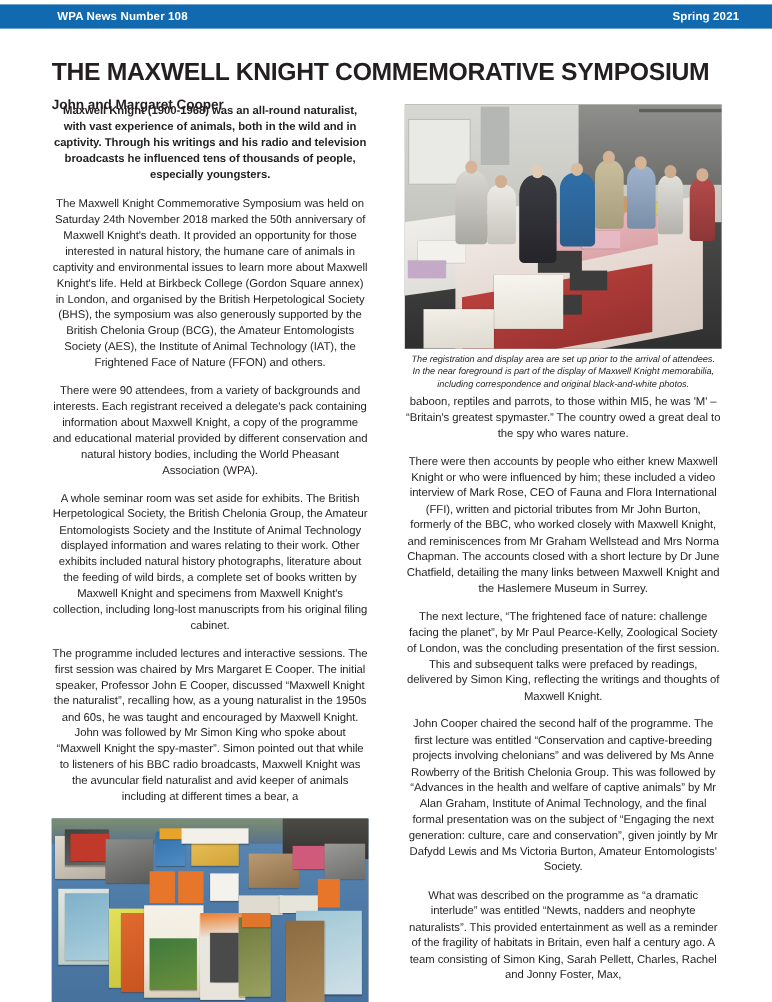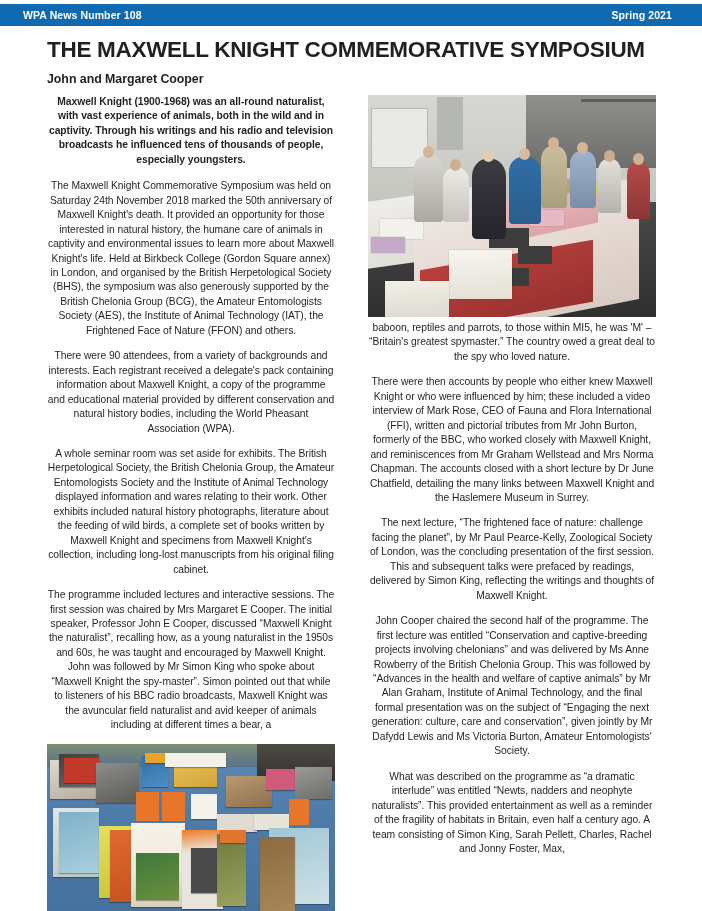--- a/index.html
+++ b/index.html
@@ -28,37 +28,37 @@
     position: absolute;
     left: 0;
     top: 4px;
     width: 702px;
     height: 22px;
     background: #1169b0;
     display: flex;
     align-items: center;
     justify-content: space-between;
     box-sizing: border-box;
-    padding: 0 30px 0 23px;
+    padding: 0 30px 0 52px;
   }
   .running-head .rh-left,
   .running-head .rh-right {
     color: #ffffff;
     font-size: 10.5px;
     font-weight: bold;
     letter-spacing: 0.1px;
     line-height: 1;
     white-space: nowrap;
   }
 
   
   .title-block {
     position: absolute;
     left: 47px;
-    top: 38px;
+    top: 54px;
     width: 610px;
   }
   .article-title {
     font-size: 22.5px;
     font-weight: bold;
     letter-spacing: -0.3px;
     line-height: 1.1;
     margin: 0;
     color: #231f20;
     white-space: nowrap;
@@ -326,23 +326,24 @@
           <div class="p1-person" style="left:70%;top:25%;width:9%;height:26%;background:linear-gradient(180deg,#9fb4cc,#7a8fa7);">
             <div class="p1-head" style="background:#d6b497;"></div>
           </div>
           <div class="p1-person" style="left:80%;top:29%;width:8%;height:24%;background:linear-gradient(180deg,#e2e0da,#b4b2ac);">
             <div class="p1-head" style="background:#cdab8e;"></div>
           </div>
           <div class="p1-person" style="left:90%;top:30%;width:8%;height:26%;background:linear-gradient(180deg,#b54b4b,#8d3636);">
             <div class="p1-head" style="background:#d2b093;"></div>
           </div>
         </div>
+        <figcaption>The registration and display area are set up prior to the arrival of attendees. In the near foreground is part of the display of Maxwell Knight memorabilia, including correspondence and original black-and-white photos.</figcaption>
       </figure>
 
-      <p class="body">baboon, reptiles and parrots, to those within MI5, he was 'M' – “Britain's greatest spymaster.” The country owed a great deal to the spy who loved nature.</p>
+      <p class="body">baboon, reptiles and parrots, to those within MI5, he was 'M' – “Britain's greatest spymaster.” The country owed a great deal to the spy who wares nature.</p>
       <p class="body">There were then accounts by people who either knew Maxwell Knight or who were influenced by him; these included a video interview of Mark Rose, CEO of Fauna and Flora International (FFI), written and pictorial tributes from Mr John Burton, formerly of the BBC, who worked closely with Maxwell Knight, and reminiscences from Mr Graham Wellstead and Mrs Norma Chapman. The accounts closed with a short lecture by Dr June Chatfield, detailing the many links between Maxwell Knight and the Haslemere Museum in Surrey.</p>
       <p class="body">The next lecture, “The frightened face of nature: challenge facing the planet”, by Mr Paul Pearce-Kelly, Zoological Society of London, was the concluding presentation of the first session. This and subsequent talks were prefaced by readings, delivered by Simon King, reflecting the writings and thoughts of Maxwell Knight.</p>
       <p class="body">John Cooper chaired the second half of the programme.  The first lecture was entitled “Conservation and captive-breeding projects involving chelonians” and was delivered by Ms Anne Rowberry of the British Chelonia Group. This was followed by “Advances in the health and welfare of captive animals” by Mr Alan Graham, Institute of Animal Technology, and the final formal presentation was on the subject of “Engaging the next generation: culture, care and conservation”, given jointly by Mr Dafydd Lewis and Ms Victoria Burton, Amateur Entomologists' Society.</p>
       <p class="body">What was described on the programme as “a dramatic interlude” was entitled “Newts, nadders and neophyte naturalists”. This provided entertainment as well as a reminder of the fragility of habitats in Britain, even half a century ago. A team consisting of Simon King, Sarah Pellett, Charles, Rachel and Jonny Foster, Max,</p>
 
     </div>
 
   </div>
 </div>
 

